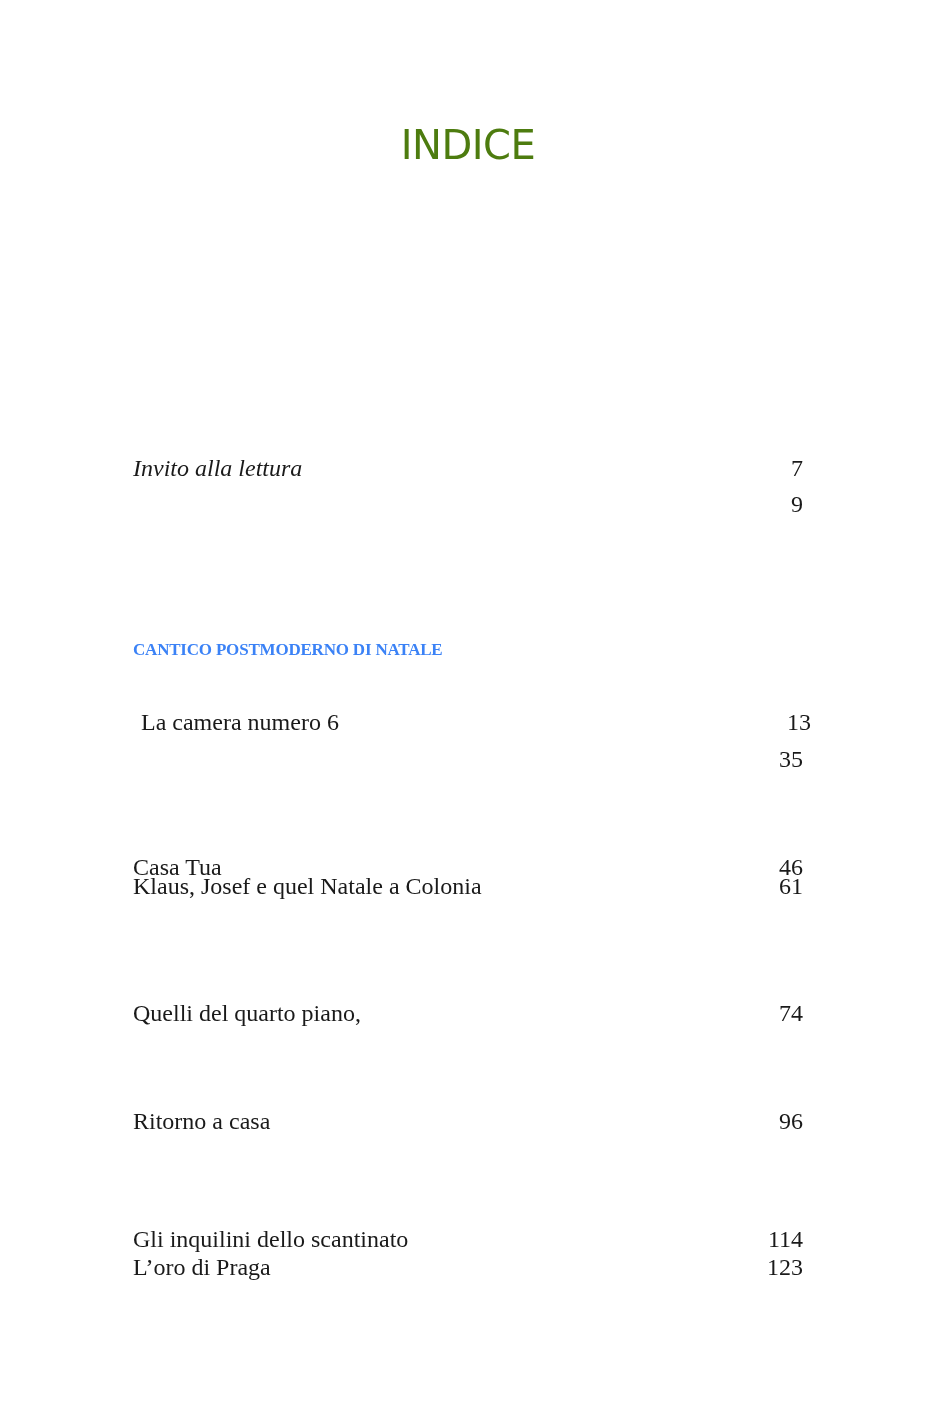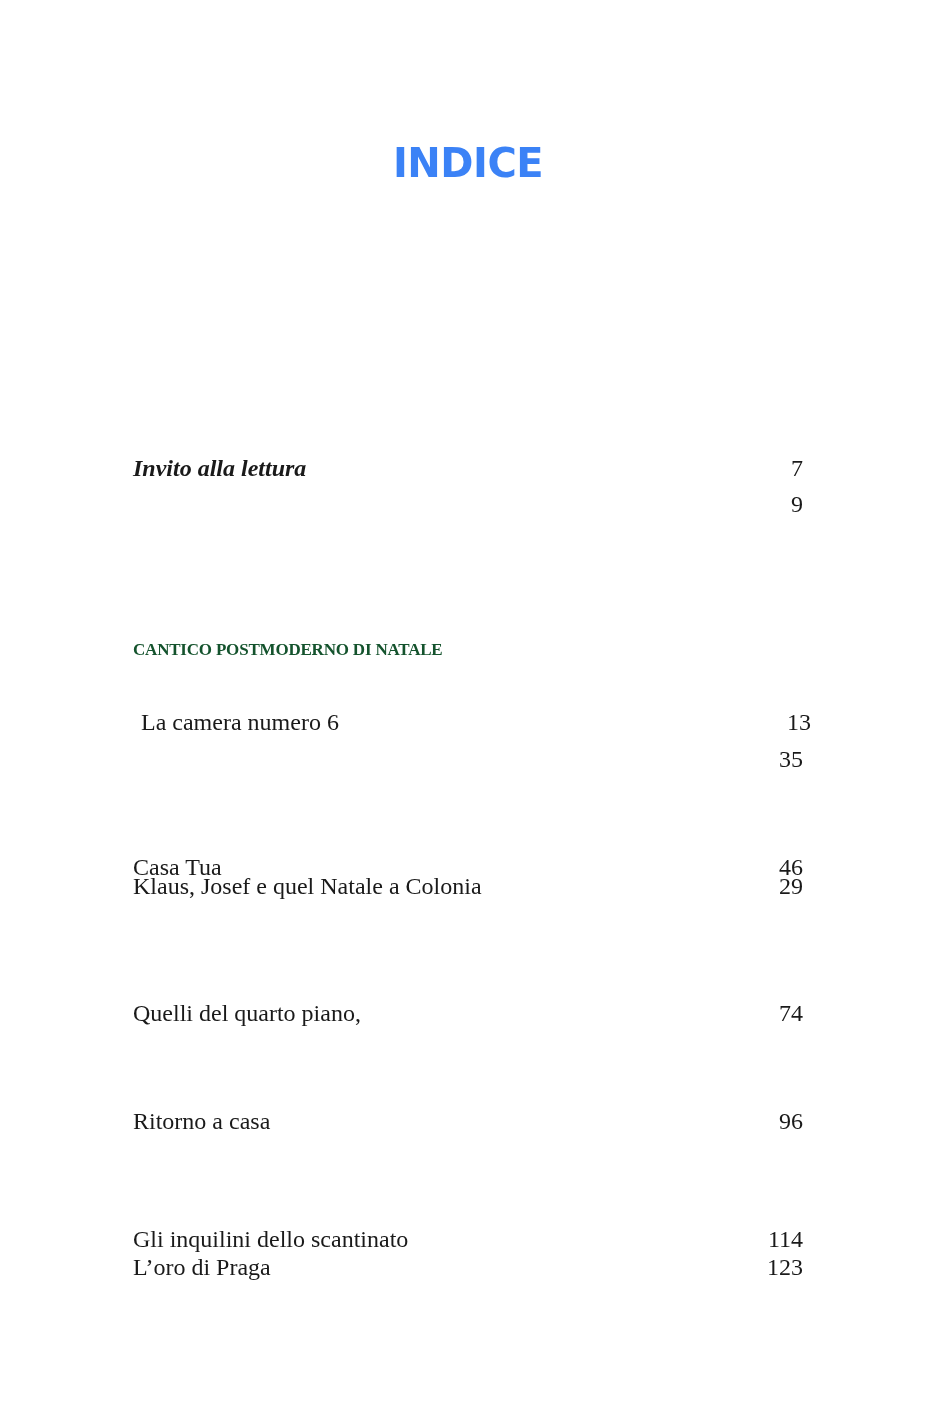--- a/index.html
+++ b/index.html
@@ -1,33 +1,33 @@
 <!DOCTYPE html>
 <html><head>
   <meta charset="utf-8">
   <style>
     html, body { margin: 0; padding: 0; background: #ffffff; }
     body { width: 936px; height: 1409px; position: relative; overflow: hidden; color: #1a1a1a; }
     .title {
       position: absolute; left: 0; right: 0; top: 122px; text-align: center;
-      font-family: "DejaVu Sans", sans-serif; font-weight: bold; font-size: 40px;
-      letter-spacing: -0.5px; color: #3b82f6; margin: 18px;
+      font-family: "DejaVu Sans", sans-serif; font-weight: normal; font-size: 40px;
+      letter-spacing: -0.5px; color: #4d7c0f; margin: 0;
     }
     .entry {
       position: absolute; left: 133px; width: 670px;
       font-family: "Liberation Serif", serif; font-size: 24px; line-height: 36px;
       color: #1a1a1a;
     }
     .entry .text { display: inline-block; }
     .entry .page { position: absolute; right: 0; bottom: 0; }
-    .entry.italic .text { font-style: italic; font-weight: bold; }
+    .entry.italic .text { font-style: italic; }
     .section {
       position: absolute; left: 133px;
       font-family: "Liberation Serif", serif; font-weight: bold; font-size: 17px;
-      letter-spacing: -0.2px; color: #14532d;
+      letter-spacing: -0.2px; color: #3b82f6;
     }
   </style>
 </head>
 <body>
 
 <h1 class="title">INDICE</h1>
 
 <div class="entry italic" style="top:450px;">
   <span class="text">Invito alla lettura</span>
   <span class="page">7</span>
@@ -48,21 +48,21 @@
   <span class="page">35</span>
 </div>
 
 <div class="entry" style="top:849px;">
   <span class="text">Casa Tua</span>
   <span class="page">46</span>
 </div>
 
 <div class="entry" style="top:868px;">
   <span class="text">Klaus, Josef e quel Natale a Colonia</span>
-  <span class="page">29</span>
+  <span class="page">61</span>
 </div>
 
 <div class="entry" style="top:995px;">
   <div class="text">Quelli del quarto piano,</div><br>
   <span class="page">74</span>
 </div>
 
 <div class="entry" style="top:1103px;">
   <span class="text">Ritorno a casa</span>
   <span class="page">96</span>

